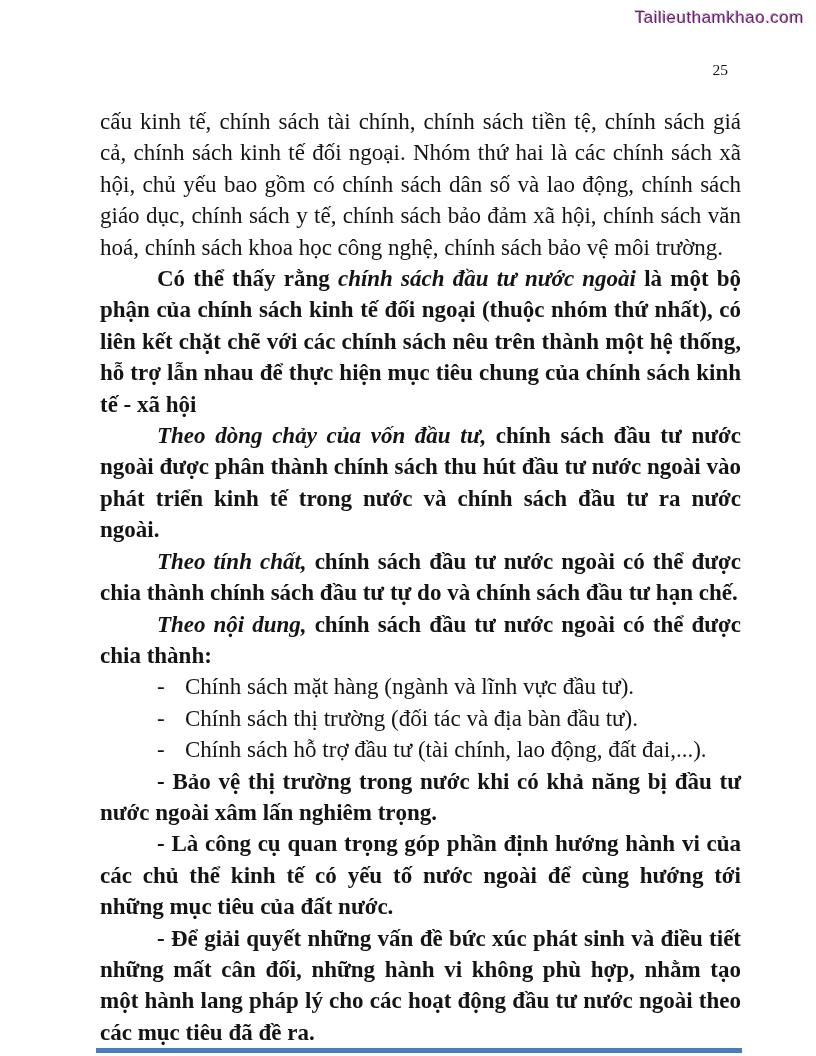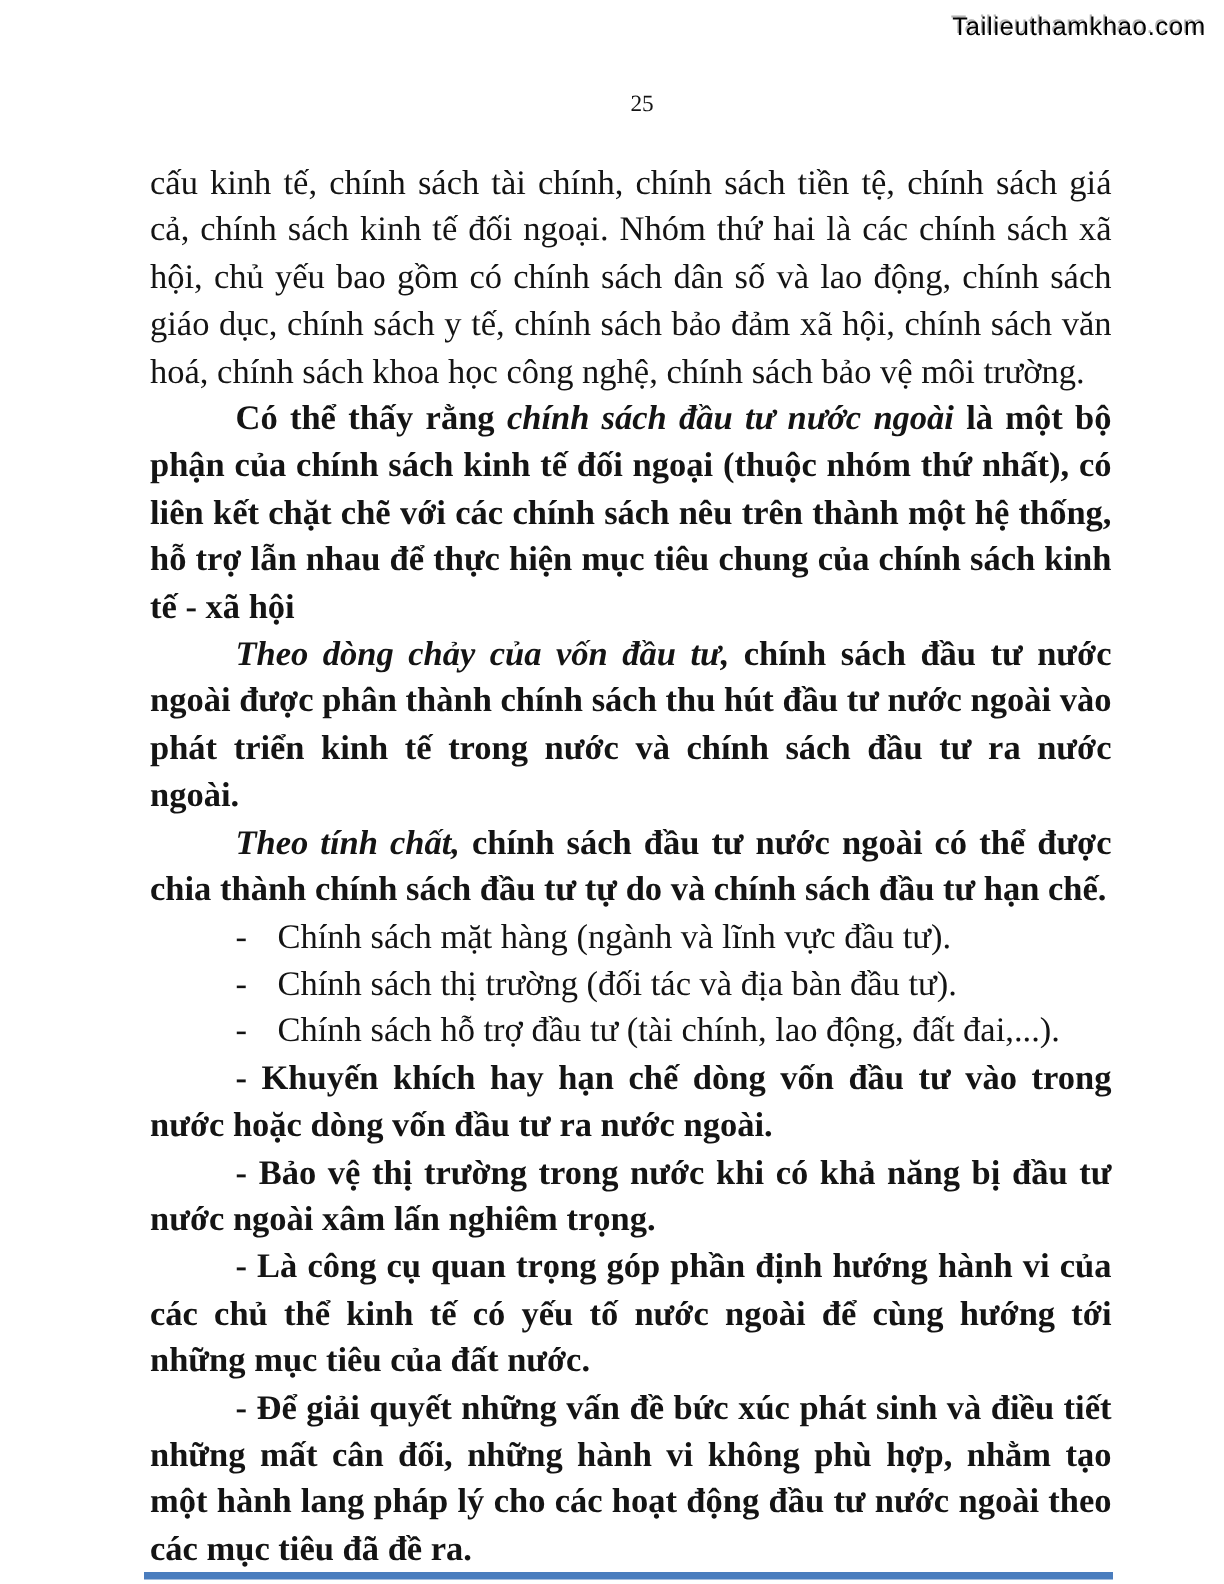--- a/index.html
+++ b/index.html
@@ -13,30 +13,30 @@
     overflow: hidden;
     font-family: "Liberation Serif", "DejaVu Serif", serif;
     color: #141414;
   }
   .watermark {
     position: absolute;
     top: 8px;
     right: 12px;
     font-family: "Liberation Sans", "DejaVu Sans", sans-serif;
     font-size: 17px;
-    color: #000000;
+    color: #701a75;
     text-shadow: 1px 1px 0 #ffffff, -1px -1px 0 #b5b5b5;
     letter-spacing: 0.5px;
   }
   .page-number {
     position: absolute;
     top: 61px;
-    left: 108px;
+    left: 88px;
     width: 640px;
-    text-align: center;
+    text-align: right;
     font-size: 15.5px;
   }
   .doc-body {
     position: absolute;
     left: 100px;
     top: 106px;
     width: 641px;
     font-size: 23px;
     line-height: 31.4px;
     text-align: justify;
@@ -65,23 +65,23 @@
 <div class="page">
   <div class="watermark">Tailieuthamkhao.com</div>
 
   <div class="page-number">25</div>
 
   <div class="doc-body">
       <p class="para"><span>cấu kinh tế, chính sách tài chính, chính sách tiền tệ, chính sách giá cả, chính sách kinh tế đối ngoại. Nhóm thứ hai là các chính sách xã hội, chủ yếu bao gồm có chính sách dân số và lao động, chính sách giáo dục, chính sách y tế, chính sách bảo đảm xã hội, chính sách văn hoá, chính sách khoa học công nghệ, chính sách bảo vệ môi trường.</span></p>
       <p class="para indent"><span>Có thể thấy rằng </span><i>chính sách đầu tư nước ngoài</i><span> là một bộ phận của chính sách kinh tế đối ngoại (thuộc nhóm thứ nhất), có liên kết chặt chẽ với các chính sách nêu trên thành một hệ thống, hỗ trợ lẫn nhau để thực hiện mục tiêu chung của chính sách kinh tế - xã hội</span></p>
       <p class="para indent"><i>Theo dòng chảy của vốn đầu tư,</i><span> chính sách đầu tư nước ngoài được phân thành chính sách thu hút đầu tư nước ngoài vào phát triển kinh tế trong nước và chính sách đầu tư ra nước ngoài.</span></p>
       <p class="para indent"><i>Theo tính chất,</i><span> chính sách đầu tư nước ngoài có thể được chia thành chính sách đầu tư tự do và chính sách đầu tư hạn chế.</span></p>
+      <p class="para indent"><i>Theo nội dung,</i><span> chính sách đầu tư nước ngoài có thể được chia thành:</span></p>
       <p class="para list-item"><span class="li-marker">-</span><span>Chính sách mặt hàng (ngành và lĩnh vực đầu tư).</span></p>
       <p class="para list-item"><span class="li-marker">-</span><span>Chính sách thị trường (đối tác và địa bàn đầu tư).</span></p>
       <p class="para list-item"><span class="li-marker">-</span><span>Chính sách hỗ trợ đầu tư (tài chính, lao động, đất đai,...).</span></p>
-      <p class="para indent"><span>- Khuyến khích hay hạn chế dòng vốn đầu tư vào trong nước hoặc dòng vốn đầu tư ra nước ngoài.</span></p>
       <p class="para indent"><span>- Bảo vệ thị trường trong nước khi có khả năng bị đầu tư nước ngoài xâm lấn nghiêm trọng.</span></p>
       <p class="para indent"><span>- Là công cụ quan trọng góp phần định hướng hành vi của các chủ thể kinh tế có yếu tố nước ngoài để cùng hướng tới những mục tiêu của đất nước.</span></p>
       <p class="para indent"><span>- Để giải quyết những vấn đề bức xúc phát sinh và điều tiết những mất cân đối, những hành vi không phù hợp, nhằm tạo một hành lang pháp lý cho các hoạt động đầu tư nước ngoài theo các mục tiêu đã đề ra.</span></p>
     </div>
 
   <div class="footer-bar" style="background: rgb(74, 125, 190);"></div>
 </div>
 
 </body></html>

